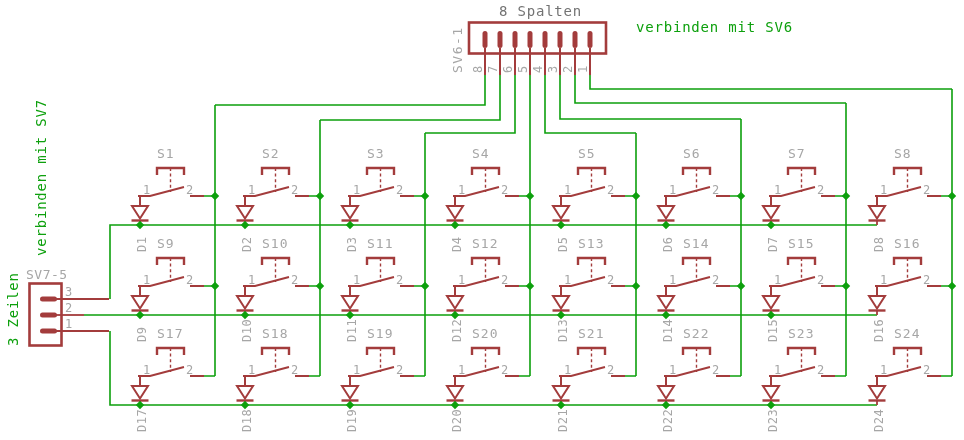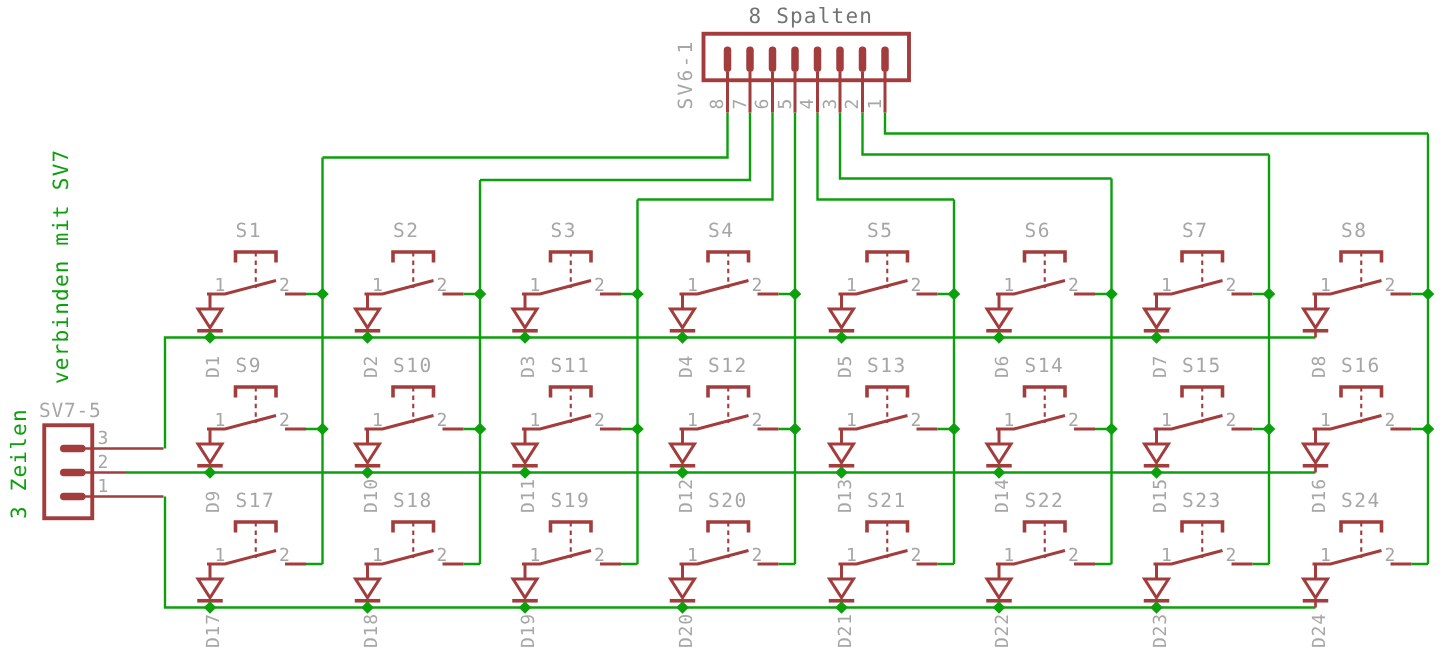--- a/index.html
+++ b/index.html
@@ -455,20 +455,21 @@
         <line x1="877" y1="400.5" x2="877" y2="405" stroke-width="1.8"></line>
         <text transform="translate(883 432) rotate(-90)" class="dlabel" fill="#a6a6a6" stroke="none">D24</text>
       </g>
       <g fill="#0da00d" stroke="none">
         <path d="M 215 191.8 L 219.2 196 L 215 200.2 L 210.8 196 Z M 320 191.8 L 324.2 196 L 320 200.2 L 315.8 196 Z M 425 191.8 L 429.2 196 L 425 200.2 L 420.8 196 Z M 530 191.8 L 534.2 196 L 530 200.2 L 525.8 196 Z M 636 191.8 L 640.2 196 L 636 200.2 L 631.8 196 Z M 741 191.8 L 745.2 196 L 741 200.2 L 736.8 196 Z M 846 191.8 L 850.2 196 L 846 200.2 L 841.8 196 Z M 952 191.8 L 956.2 196 L 952 200.2 L 947.8 196 Z M 215 281.8 L 219.2 286 L 215 290.2 L 210.8 286 Z M 320 281.8 L 324.2 286 L 320 290.2 L 315.8 286 Z M 425 281.8 L 429.2 286 L 425 290.2 L 420.8 286 Z M 530 281.8 L 534.2 286 L 530 290.2 L 525.8 286 Z M 636 281.8 L 640.2 286 L 636 290.2 L 631.8 286 Z M 741 281.8 L 745.2 286 L 741 290.2 L 736.8 286 Z M 846 281.8 L 850.2 286 L 846 290.2 L 841.8 286 Z M 952 281.8 L 956.2 286 L 952 290.2 L 947.8 286 Z M 140 220.8 L 144.2 225 L 140 229.2 L 135.8 225 Z M 245 220.8 L 249.2 225 L 245 229.2 L 240.8 225 Z M 350 220.8 L 354.2 225 L 350 229.2 L 345.8 225 Z M 455 220.8 L 459.2 225 L 455 229.2 L 450.8 225 Z M 561 220.8 L 565.2 225 L 561 229.2 L 556.8 225 Z M 666 220.8 L 670.2 225 L 666 229.2 L 661.8 225 Z M 771 220.8 L 775.2 225 L 771 229.2 L 766.8 225 Z M 140 310.8 L 144.2 315 L 140 319.2 L 135.8 315 Z M 245 310.8 L 249.2 315 L 245 319.2 L 240.8 315 Z M 350 310.8 L 354.2 315 L 350 319.2 L 345.8 315 Z M 455 310.8 L 459.2 315 L 455 319.2 L 450.8 315 Z M 561 310.8 L 565.2 315 L 561 319.2 L 556.8 315 Z M 666 310.8 L 670.2 315 L 666 319.2 L 661.8 315 Z M 771 310.8 L 775.2 315 L 771 319.2 L 766.8 315 Z M 140 400.8 L 144.2 405 L 140 409.2 L 135.8 405 Z M 245 400.8 L 249.2 405 L 245 409.2 L 240.8 405 Z M 350 400.8 L 354.2 405 L 350 409.2 L 345.8 405 Z M 455 400.8 L 459.2 405 L 455 409.2 L 450.8 405 Z M 561 400.8 L 565.2 405 L 561 409.2 L 556.8 405 Z M 666 400.8 L 670.2 405 L 666 409.2 L 661.8 405 Z M 771 400.8 L 775.2 405 L 771 409.2 L 766.8 405 Z "></path>
       </g>
     </svg>
 
   <div class="ovl green-text" style="left: 499px; top: 4px; color: #737373;">8 Spalten</div>
 
+  <div class="ovl green-text" style="left: 636px; top: 20px; color: rgb(13, 160, 13);">verbinden mit SV6</div>
 
   <div class="ovl rot gray-text" style="left: 451px; top: 73px; color: rgb(166, 166, 166);">SV6-1</div>
 
   <div class="ovl rot green-text" style="left: 6px; top: 346px; color: rgb(13, 160, 13);">3 Zeilen</div>
 
   <div class="ovl rot green-text" style="left: 34px; top: 256px; color: rgb(13, 160, 13);">verbinden mit SV7</div>
 
   <div class="ovl gray-text-sm" style="left: 26px; top: 268px; color: rgb(166, 166, 166);">SV7-5</div>
 </div>
 

